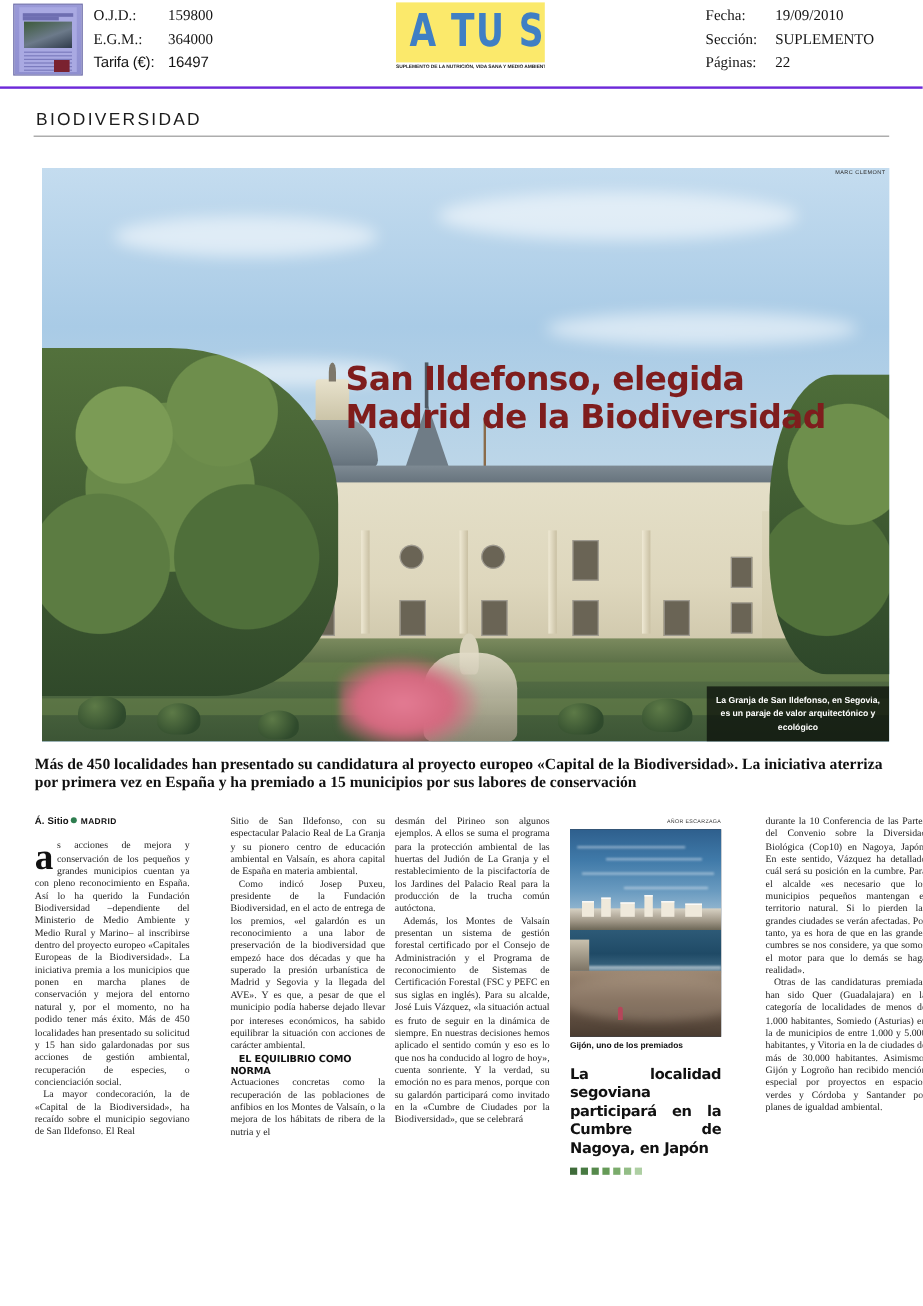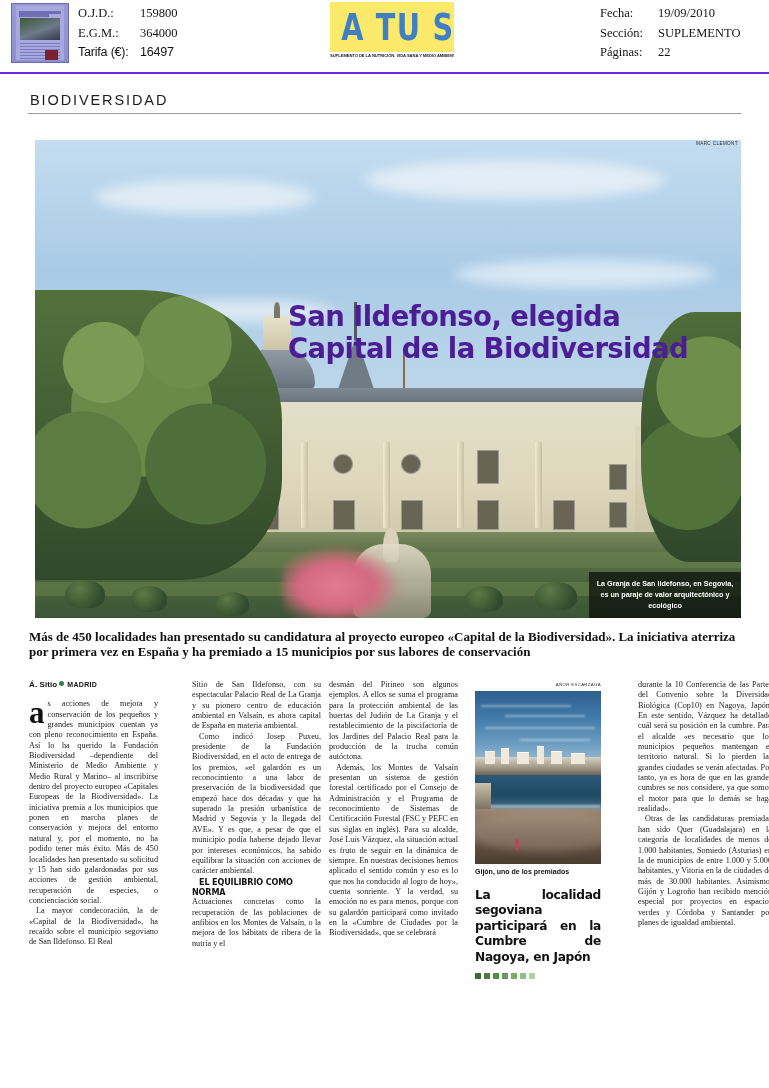--- a/index.html
+++ b/index.html
@@ -64,21 +64,20 @@
     font-family: "Liberation Serif", serif;
     font-size: 12.5px;
     line-height: 19.5px;
   }
   .mh-right {
     position: absolute;
     left: 588px; top: 4px;
     font-family: "Liberation Serif", serif;
     font-size: 12.5px;
     line-height: 19.5px;
-    margin-left: 12px;
   }
   .kv { white-space: nowrap; }
   .kv .k { display: inline-block; }
   .kv .v { display: inline-block; }
   .mh-left .kv .k { width: 62px; }
   .mh-right .kv .k { width: 58px; }
   .tarifa {
     font-family: "Liberation Sans", sans-serif;
     font-size: 12.5px;
     letter-spacing: -0.2px;
@@ -343,21 +342,21 @@
   }
   .hero-headline {
     position: absolute;
     left: 253px; top: 160px;
     width: 460px;
     font-family: "DejaVu Sans", sans-serif;
     font-weight: 700;
     font-size: 27.5px;
     line-height: 32px;
     letter-spacing: -0.6px;
-    color: #4c1d95;
+    color: #7f1d1d;
     z-index: 7;
   }
 
   
   .lead {
     position: absolute;
     left: 29px; top: 630px;
     width: 714px;
     font-family: "Liberation Serif", serif;
     font-size: 13px;
@@ -618,21 +617,21 @@
   <div class="hedge" style="left:500px;top:442px;width:42px;height:28px"></div>
   <div class="hedge" style="left:180px;top:452px;width:34px;height:24px"></div>
   <div class="statue"></div>
   <div class="fountain"></div>
   <div class="tree-left"></div>
   <div class="tree-right"></div>
   <div class="flower"></div>
 
   <div class="hero-headline">
     <div>San Ildefonso, elegida</div>
-    <div>Capital de la Biodiversidad</div>
+    <div>Madrid de la Biodiversidad</div>
   </div>
 
   <div class="hero-caption">La Granja de San Ildefonso, en Segovia, es un paraje de valor arquitectónico y ecológico</div>
 </div>
 
 <div class="lead">Más de 450 localidades han presentado su candidatura al proyecto europeo «Capital de la Biodiversidad». La iniciativa aterriza por primera vez en España y ha premiado  a 15 municipios por sus labores de conservación</div>
 
 <div class="cols">
 
   <div class="col" id="col1">

